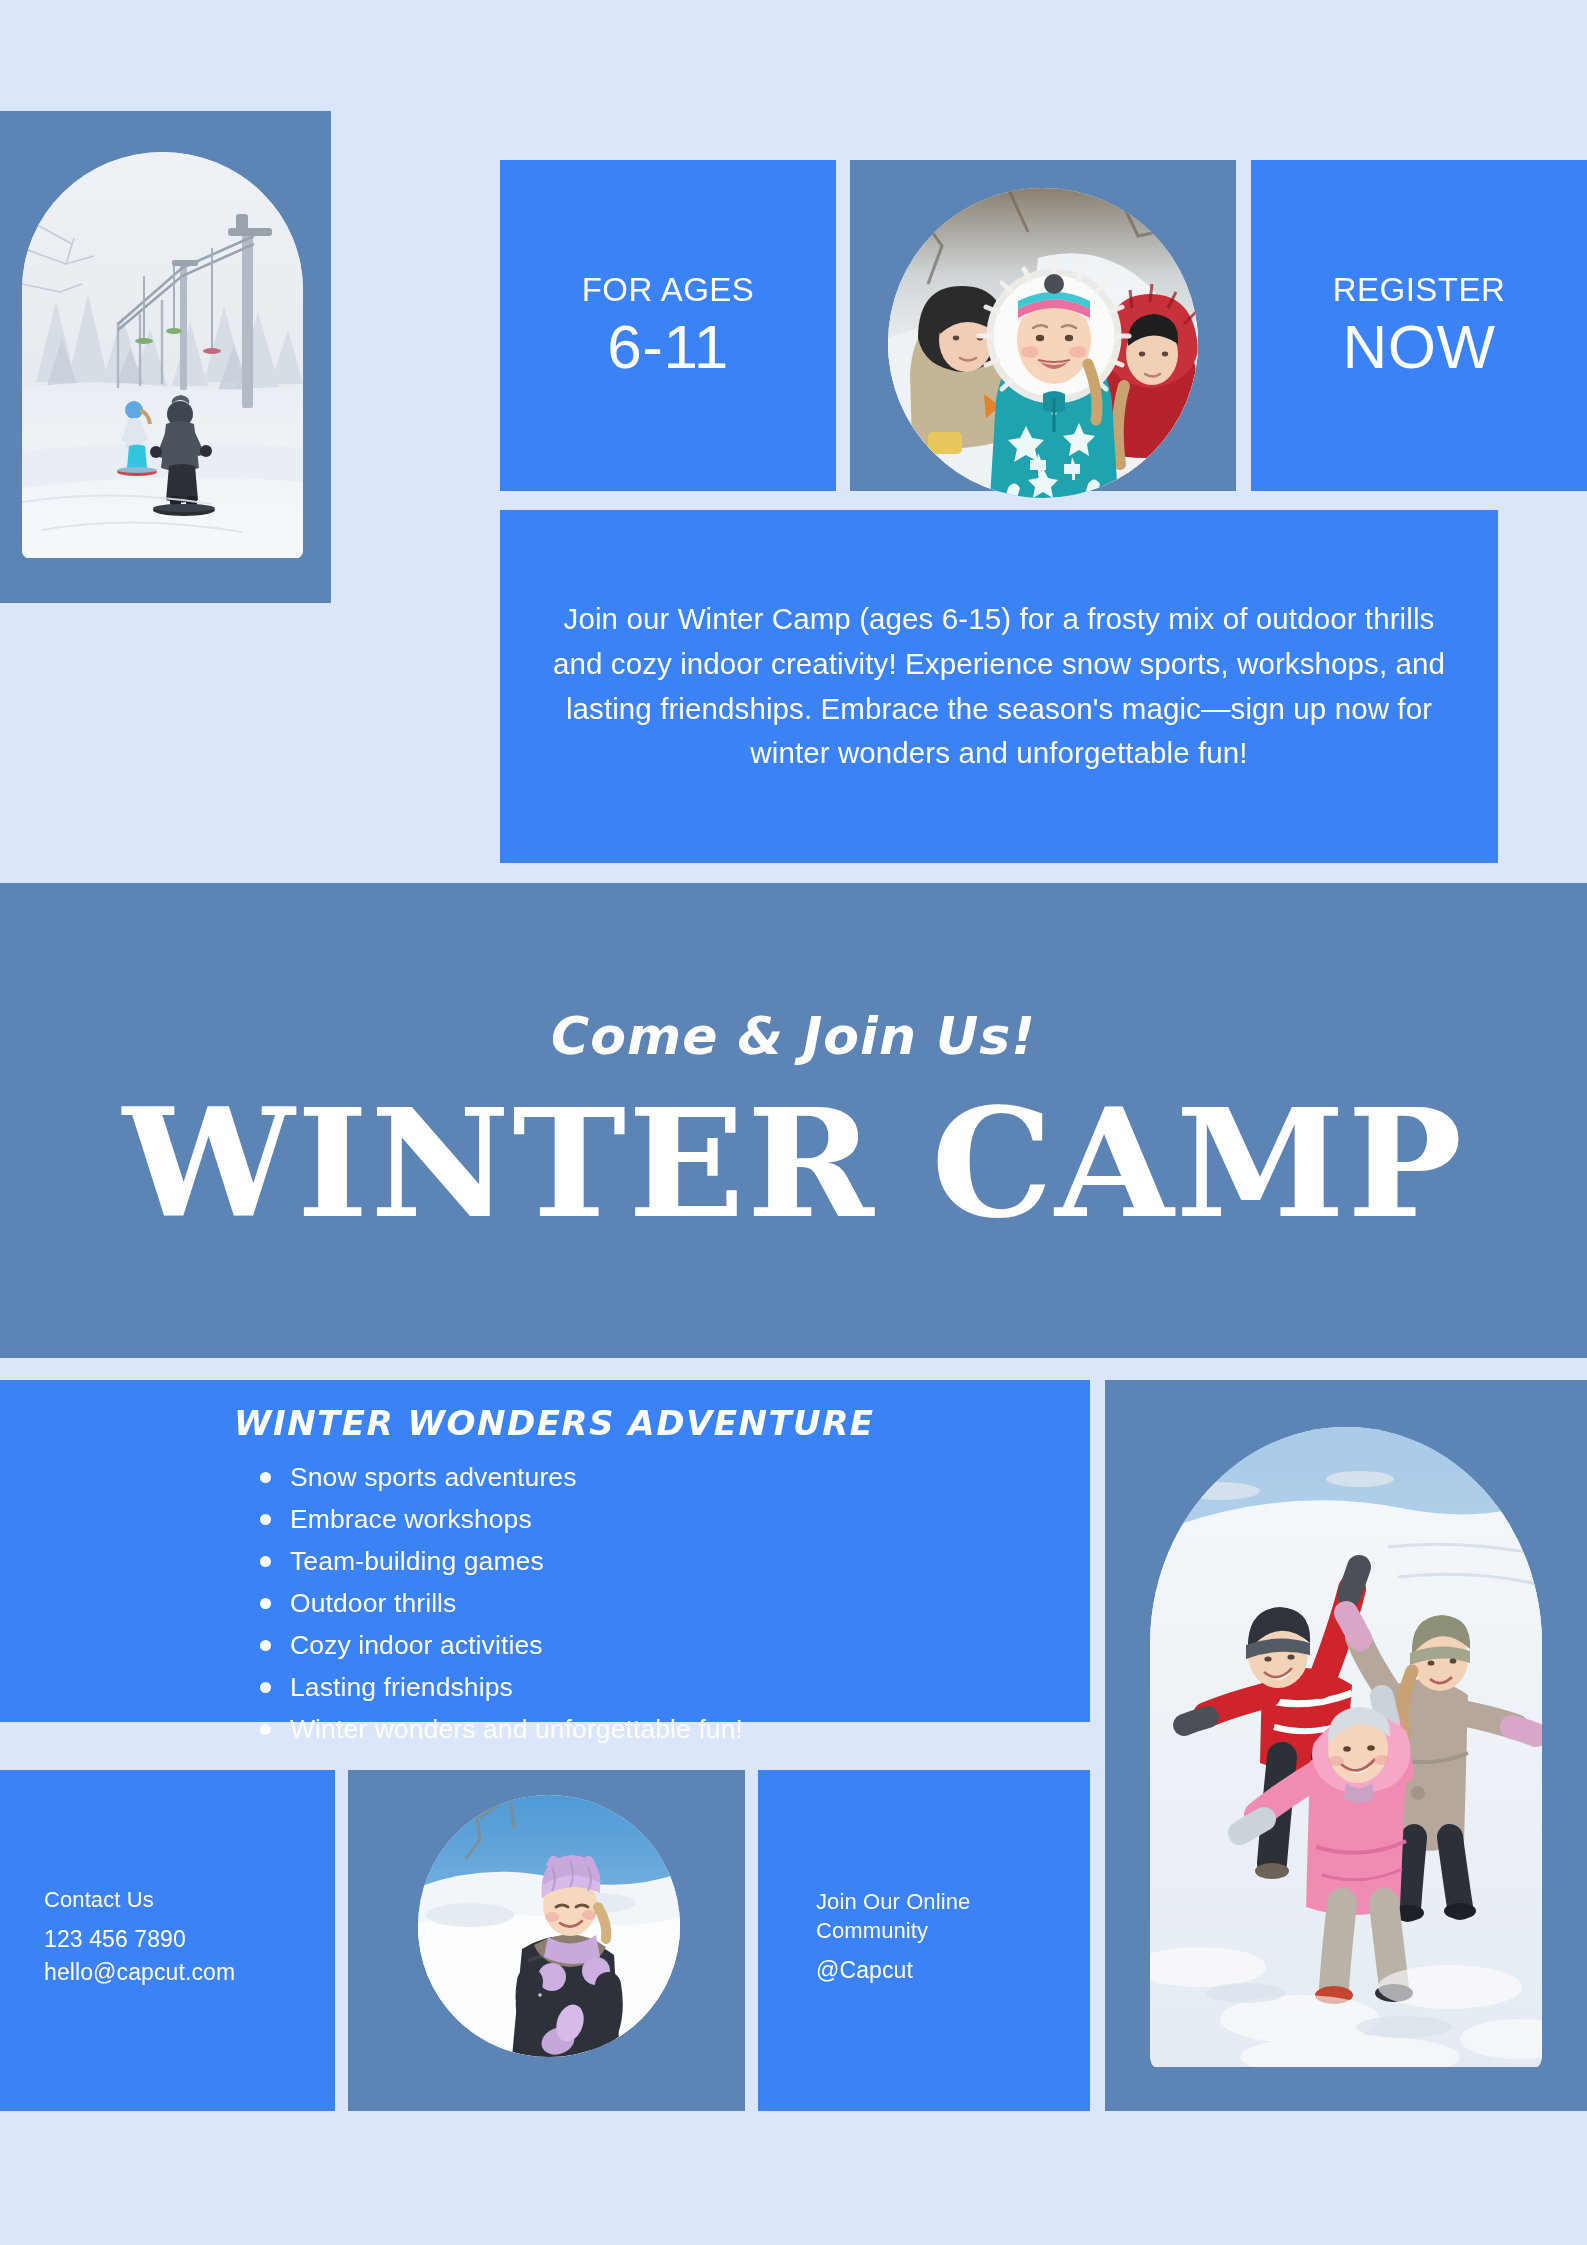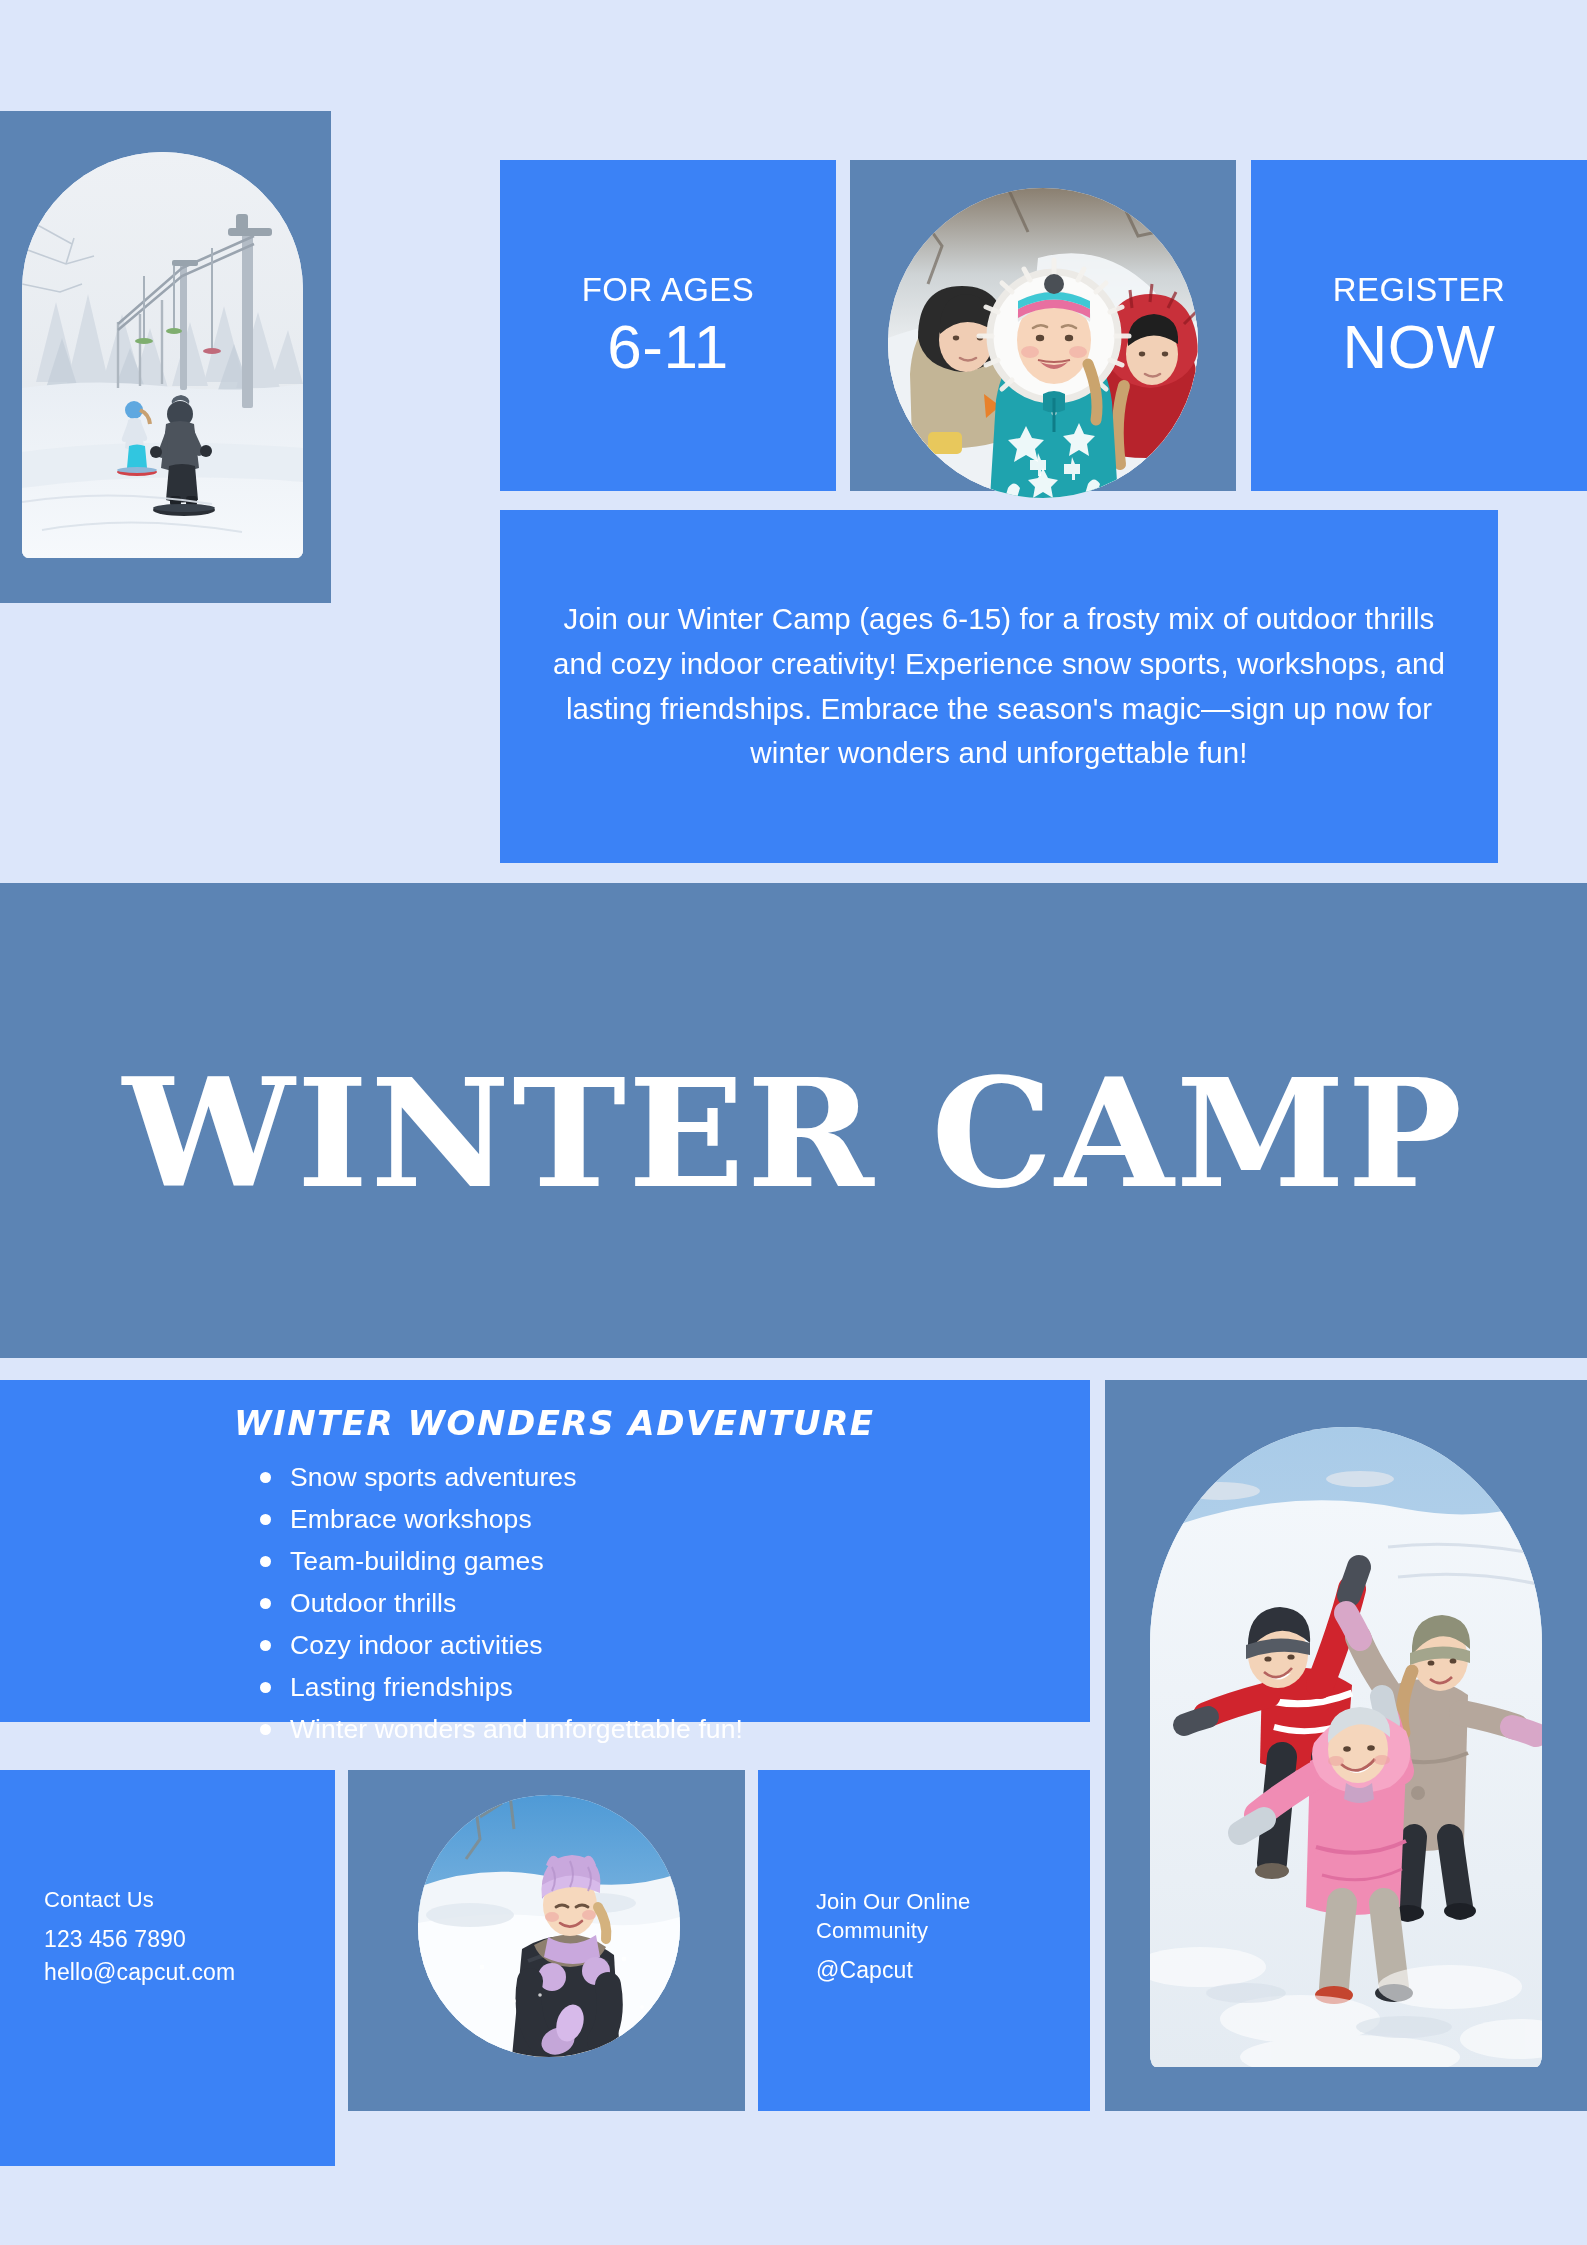--- a/index.html
+++ b/index.html
@@ -307,20 +307,21 @@
   <div class="panel p-dark" style="left:1251px;top:160px;width:336px;height:331px;display:flex;flex-direction:column;align-items:center;justify-content:center;">
     <div class="label-sm">REGISTER</div>
     <div class="label-lg" style="margin-top:6px;">NOW</div>
   </div>
 
   <div class="panel p-dark" style="left:500px;top:510px;width:998px;height:353px;display:flex;align-items:center;justify-content:center;">
     <div class="body-copy">Join our Winter Camp (ages 6-15) for a frosty mix of outdoor thrills and cozy indoor creativity! Experience snow sports, workshops, and lasting friendships. Embrace the season's magic—sign up now for winter wonders and unforgettable fun!</div>
   </div>
 
   <div class="panel p-mid" style="left:0;top:883px;width:1587px;height:475px;display:flex;flex-direction:column;align-items:center;justify-content:center;">
+    <div class="brush script-join">Come &amp; Join Us!</div>
     <div class="headline" style="margin-top:26px;">WINTER CAMP</div>
   </div>
 
   <div class="panel p-dark" style="left:0;top:1380px;width:1090px;height:342px;">
     <div class="brush section-head" style="position:absolute;left:234px;top:23px;">WINTER WONDERS ADVENTURE</div>
     <ul class="features" style="position:absolute;left:252px;top:84px;">
       <li>Snow sports adventures</li>
       <li>Embrace workshops</li>
       <li>Team-building games</li>
       <li>Outdoor thrills</li>
@@ -443,21 +444,21 @@
           <ellipse cx="370" cy="612" rx="60" ry="20"></ellipse>
         <ellipse cx="200" cy="630" rx="110" ry="22"></ellipse>
       </g>
       <g fill="#d7e0e9" opacity=".6">
         <ellipse cx="96" cy="566" rx="40" ry="10"></ellipse>
           <ellipse cx="254" cy="600" rx="48" ry="11"></ellipse>
       </g>
     </svg>
   </div>
 
-  <div class="panel p-dark" style="left:0;top:1770px;width:335px;height:396px;">
+  <div class="panel p-dark" style="left:0;top:1770px;width:335px;height:341px;">
     <div style="position:absolute;left:44px;top:115px;">
       <div class="contact-head">Contact Us</div>
       <div class="contact-gap"></div>
       <div class="contact-line">123 456 7890</div>
       <div class="contact-line">hello@capcut.com</div>
     </div>
   </div>
 
   <div class="panel p-mid" style="left:348px;top:1770px;width:397px;height:341px;"></div>
   <div class="ph ph-circle" style="left:418px;top:1795px;width:262px;height:262px;">

